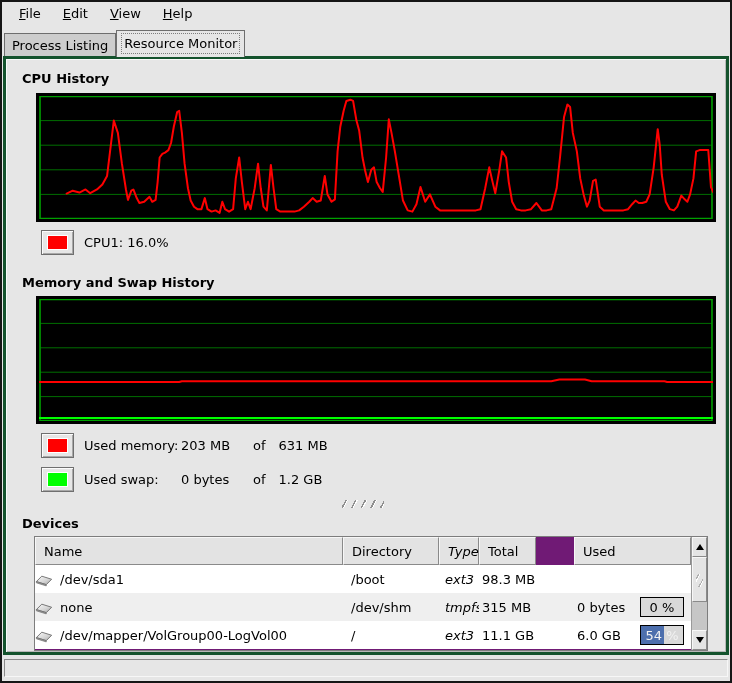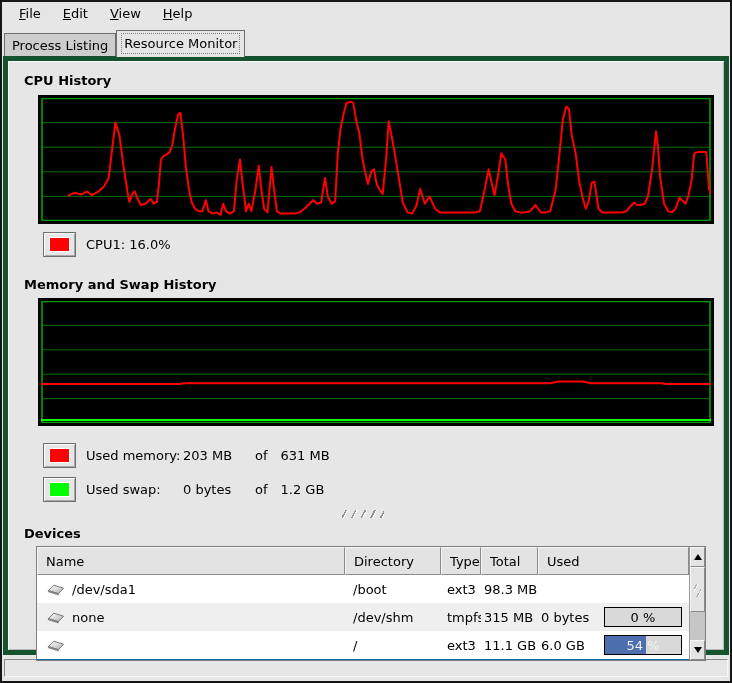--- a/index.html
+++ b/index.html
@@ -13,21 +13,21 @@
 
   
   .tabstrip { height:28px; display:flex; align-items:flex-end; padding-left:2px; position:relative; }
   .tab { font-size:13px; background:#cdcdcd; border:1px solid #6e6e6e; border-bottom:none;
          height:23px; display:flex; align-items:center; padding:0 7px; position:relative; }
   .tab.active { background:#e6e6e6; height:27px; z-index:3; margin-bottom:-1px; padding-bottom:1px; }
   .tab.active .tab-label { outline:1px dotted #7d7d7d; outline-offset:2px; }
 
   
   .notebook { height:599px; margin:0 1px; background:#e6e6e6; position:relative; z-index:2;
-              border:5px solid #14532d; box-shadow: inset 1px 1px 0 #fafafa, inset -1px -1px 0 #b8b8b8;
+              border:3px solid #14532d; box-shadow: inset 1px 1px 0 #fafafa, inset -1px -1px 0 #b8b8b8;
               padding:12px 10px 6px 4px; }
   .section-title { font-size:13px; font-weight:bold; color:#000; margin-left:12px; height:16px; }
   .section-title.devices { margin-left:12px; }
 
   .chart { background:#000; height:129px; margin:6px 0 0 26px; padding:3px; }
   .chart.mem { height:128px; margin-top:5px; }
   .chart svg { width:100%; height:100%; display:block; }
 
   .legend-row { display:flex; align-items:center; margin:8px 0 0 31px; height:25px; font-size:13px; color:#000; }
   .swatch-btn { width:33px; height:25px; background:#e6e6e6; border:1px solid #6f6f6f;
@@ -35,31 +35,31 @@
   .swatch-color { display:block; width:100%; height:100%; box-shadow:0 0 0 1px #fff; }
   .leg-label { margin-left:10px; width:97px; }
   .leg-label.cpu { width:auto; }
   .leg-value { display:inline-block; width:72px; }
   .leg-of { display:inline-block; margin-right:13px; }
 
   .grip { width:42px; height:8px; margin:8px auto 0 auto;
           background: repeating-linear-gradient(118deg, transparent 0 3px, #8f8f8f 3px 4.5px, #ffffff 4.5px 5.5px, transparent 5.5px 8.5px); }
 
   .devices-title { margin-top:8px; }
-  .table-wrap { display:flex; margin:4px 8px 0 24px; height:115px; border:1px solid #7d7d7d; background:#0369a1; }
+  .table-wrap { display:flex; margin:4px 8px 0 24px; height:115px; border:1px solid #7d7d7d; background:#701a75; }
   .tree { flex:1; display:flex; flex-direction:column; overflow:hidden; }
   .thead { display:flex; height:28px; flex:none; }
   .th { background:#e3e3e3; border:1px solid; border-color:#f7f7f7 #8a8a8a #8a8a8a #f7f7f7;
         font-size:13px; display:flex; align-items:center; padding-left:8px; cursor:pointer; }
-  .c0 { width:308px; flex:none; } .c1 { width:96px; flex:none; } .c2 { width:40px; flex:none; }
-  .c3 { width:57px; flex:none; } .c4 { flex:1; }
+  .c0 { width:308px; flex:none; } .c1 { width:96px; flex:none; } .c2 { width:40px; flex:none;font-style:italic; }
+  .c3 { width:57px; flex:none; } .c4 { flex:1;margin-left:38px; }
   .row { display:flex; height:28px; align-items:center; font-size:13px; background:#fff; cursor:default; }
   .row.alt { background:#efefef; }
   .cell { display:flex; align-items:center; overflow:hidden; white-space:nowrap; }
-  .cell.c0 { padding-left:10px; gap:7px; }
+  .cell.c0 { gap:7px;align-items:flex-end; }
   .cell.c1 { padding-left:8px; } .cell.c2 { padding-left:6px; } .cell.c3 { padding-left:3px;text-align:center; }
   .used-text { width:56px; padding-left:3px; flex:none; }
   .pbar { flex:1; height:20px; margin:0 7px 0 10px; border:1px solid #000; background:#d9d9d9; position:relative; }
   .pbar-fill { position:absolute; left:0; top:0; bottom:0; }
   .pbar-label { position:absolute; left:0; top:0; right:0; bottom:0; display:flex; align-items:center; justify-content:center; font-size:13px; }
 
   
   .vscroll { width:16px; flex:none; display:flex; flex-direction:column; background:#c6c6c6; border-left:1px solid #9a9a9a; }
   .sb-btn { height:20px; flex:none; background:#e4e4e4; border:1px solid; border-color:#f7f7f7 #8a8a8a #8a8a8a #f7f7f7;
             display:flex; align-items:center; justify-content:center; cursor:pointer; }
@@ -133,21 +133,21 @@
           <line x1="2" x2="998" y1="400" y2="400" stroke="#006e00" stroke-width="1" vector-effect="non-scaling-stroke"></line>
           <line x1="2" x2="998" y1="300" y2="300" stroke="#006e00" stroke-width="1" vector-effect="non-scaling-stroke"></line>
           <line x1="2" x2="998" y1="200" y2="200" stroke="#006e00" stroke-width="1" vector-effect="non-scaling-stroke"></line>
           <line x1="2" x2="998" y1="99.99999999999997" y2="99.99999999999997" stroke="#006e00" stroke-width="1" vector-effect="non-scaling-stroke"></line>
           <rect x="1.5" y="1.5" width="997" height="497" fill="none" stroke="#00a000" stroke-width="1.6" vector-effect="non-scaling-stroke"></rect>
           <polyline points="0.0,340.0 208.0,340.0 212.0,337.0 760.0,337.0 772.0,330.0 810.0,330.0 820.0,337.0 928.0,337.0 932.0,340.0 1000.0,340.0" fill="none" stroke="#ff0000" stroke-width="2" stroke-linejoin="round" stroke-linecap="round" vector-effect="non-scaling-stroke"></polyline>
           <polyline points="0.0,488.0 1000.0,488.0" fill="none" stroke="#00ff00" stroke-width="2" stroke-linejoin="round" stroke-linecap="round" vector-effect="non-scaling-stroke"></polyline>
         </svg>
       </div>
     <div id="mem-legend">
-        <div class="legend-row" style="margin-top: 17px;">
+        <div class="legend-row" style="margin-top: 9px;">
           <button class="swatch-btn">
             <span class="swatch-color" style="background: rgb(255, 0, 0);"></span>
           </button>
           <span class="leg-label">Used memory:</span>
           <span class="leg-value">203 MB</span>
           <span class="leg-of">of</span>
           <span class="leg-total">631 MB</span>
         </div>
         <div class="legend-row" style="margin-top: 9px;">
           <button class="swatch-btn">
@@ -203,20 +203,21 @@
                   <div class="pbar-label" style="color: rgb(0, 0, 0);">0 %</div>
                 </div>
               </div>
             </div>
             <div class="row">
               <div class="cell c0">
                 <svg class="disk-icon" width="18" height="13" viewBox="0 0 20 14">
                   <path d="M1.5,8.2 L7.5,2.2 L18.5,5.6 L12.5,11.6 Z" fill="url(#dg)" stroke="#6b6b6b" stroke-width="1"></path>
                   <path d="M1.5,8.2 L12.5,11.6 L12.5,13 L1.5,9.6 Z" fill="#9a9a9a" stroke="#6b6b6b" stroke-width="0.7"></path>
                 </svg>
+                <span>/dev/mapper/VolGroup00-LogVol00</span>
               </div>
               <div class="cell c1">/</div>
               <div class="cell c2">ext3</div>
               <div class="cell c3">11.1 GB</div>
               <div class="cell c4">
                 <span class="used-text">6.0 GB</span>
                 <div class="pbar" style="background: rgb(217, 217, 217);">
                   <div class="pbar-fill" style="width: 54%; background: rgb(77, 111, 173);"></div>
                   <div class="pbar-label" style="color: rgb(242, 242, 242);">54 %</div>
                 </div>

